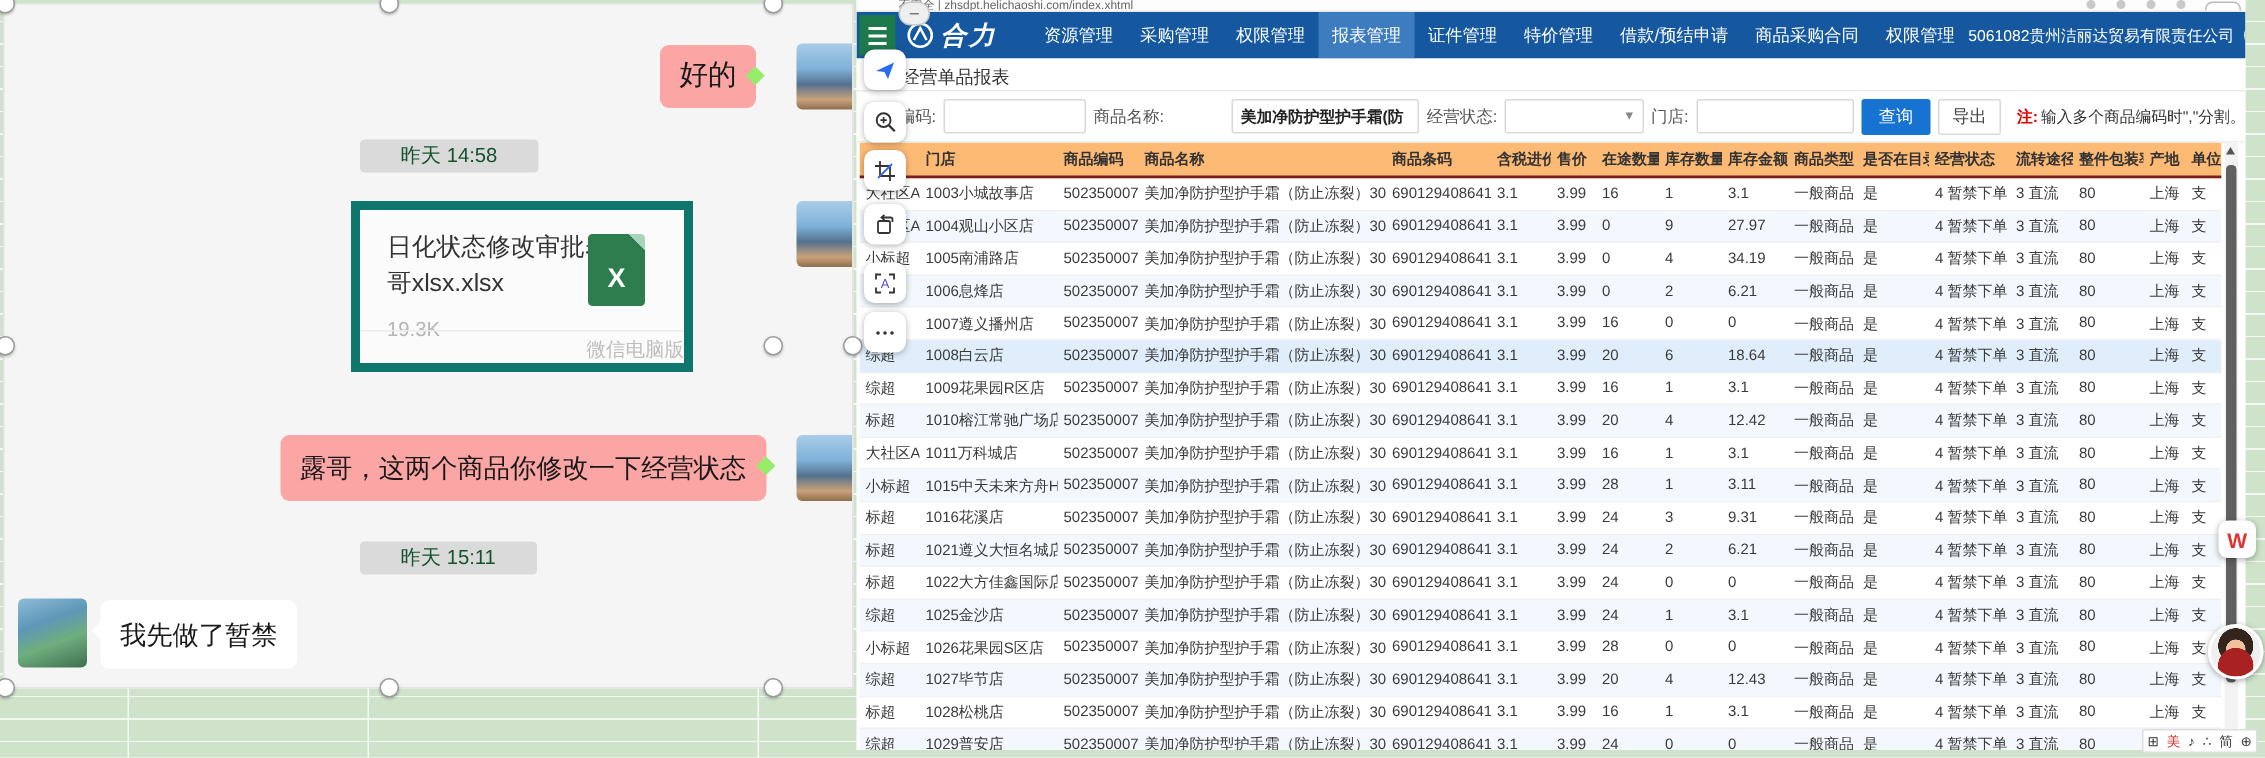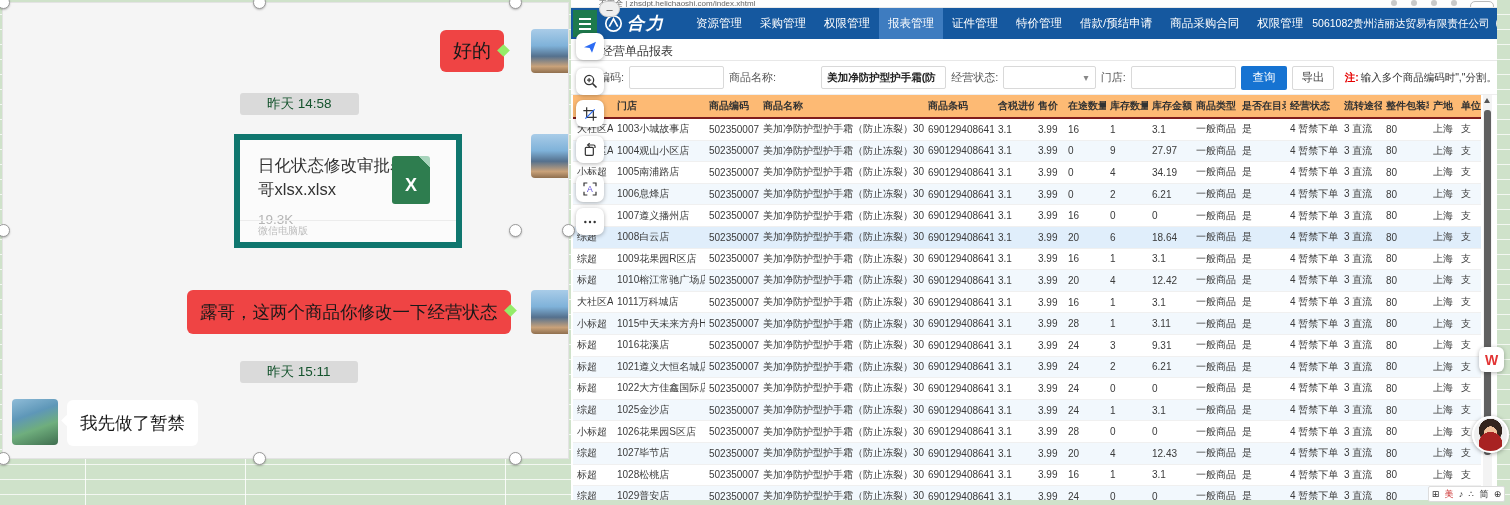--- a/index.html
+++ b/index.html
@@ -9,37 +9,37 @@
     background:#cfe2ca; overflow:hidden; }
   .excel-grid { position:absolute; inset:0;
     background:repeating-linear-gradient(180deg, transparent 0 14px, rgba(255,255,255,.75) 14px 15px); }
   .vline { position:absolute; top:458px; bottom:0; width:1px; background:rgba(255,255,255,.85); }
 
   
   .chat-panel { position:absolute; left:2px; top:2px; width:567px; height:457px;
     background:#f5f5f5; border:1px solid #e3e3e3; z-index:2; overflow:hidden; }
   .bubble { position:absolute; border-radius:6px; color:#191919; line-height:1.3;
     display:flex; align-items:center; padding:9px 13px; }
-  .bubble.sent { background:#ef4444; }
+  .bubble.sent { background:#fca5a5; }
   .bubble.sent::after { content:""; position:absolute; right:-4px; top:16px; width:9px; height:9px;
     background:#95ec69; transform:rotate(45deg); }
   .bubble.recv { background:#fff; }
   .bubble.recv::before { content:""; position:absolute; left:-4px; top:16px; width:9px; height:9px;
     background:#fff; transform:rotate(45deg); }
   .avatar-sq { position:absolute; width:41px; border-radius:4px;
     background:linear-gradient(180deg,#a9cce8 0%,#7fb2d9 38%,#55718e 62%,#c9a27a 85%,#8f6f4e 100%); }
   .tstamp { position:absolute; background:#dadada; color:#14532d; font-size:13.5px;
     padding:2px 27px; border-radius:3px; }
   .file-card { position:absolute; left:231px; top:131px; width:228px; height:114px;
     background:#fbfbfb; border:6px solid #0f766e; }
   .file-title { position:absolute; left:18px; top:14px; width:180px; font-size:16.5px;
     color:#333; line-height:1.45; word-break:break-all; }
   .file-size { position:absolute; left:18px; top:72px; font-size:13.5px; color:#b5b5b5; }
   .file-foot { position:absolute; left:0; right:0; bottom:0; height:22px; border-top:1px solid #ececec;
-    font-size:10px; color:#bdbdbd; padding:3px 0 0 18px; }
+    font-size:13px; color:#bdbdbd; padding:3px 0 0 18px;text-align:right; }
   .xls-icon { position:absolute; right:26px; top:16px; width:38px; height:48px; border-radius:3px;
     background:linear-gradient(225deg,#a8d4bc 0 8px,#2e7d4f 8px); color:#fff; font-weight:bold;
     font-size:18px; display:flex; align-items:flex-end; justify-content:center; padding-bottom:8px; }
   .recv-avatar { position:absolute; left:9px; top:396px; width:46px; height:46px; border-radius:4px;
     background:linear-gradient(160deg,#8fbcd8 0%,#5e97b8 35%,#6fae7d 62%,#3f6e4f 100%); }
 
   
   .handle { position:absolute; width:13px; height:13px; border-radius:50%; background:#fff;
     border:1px solid #9a9a9a; box-shadow:0 1px 2px rgba(0,0,0,.25); z-index:7; }
 

